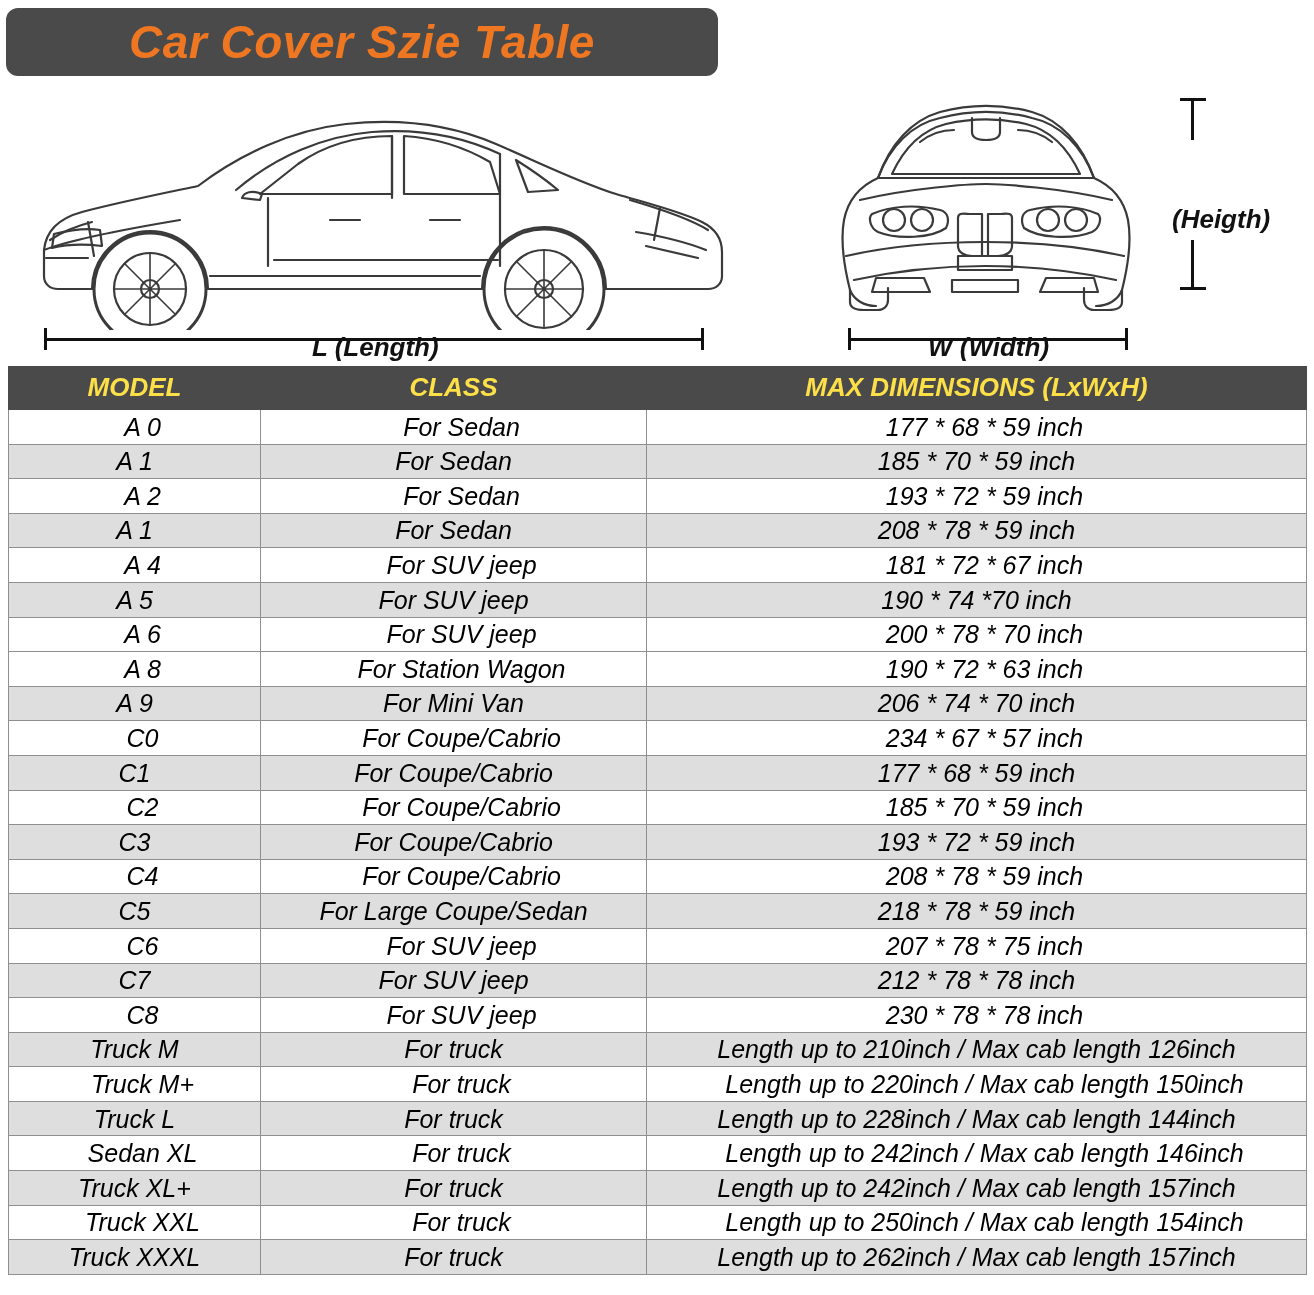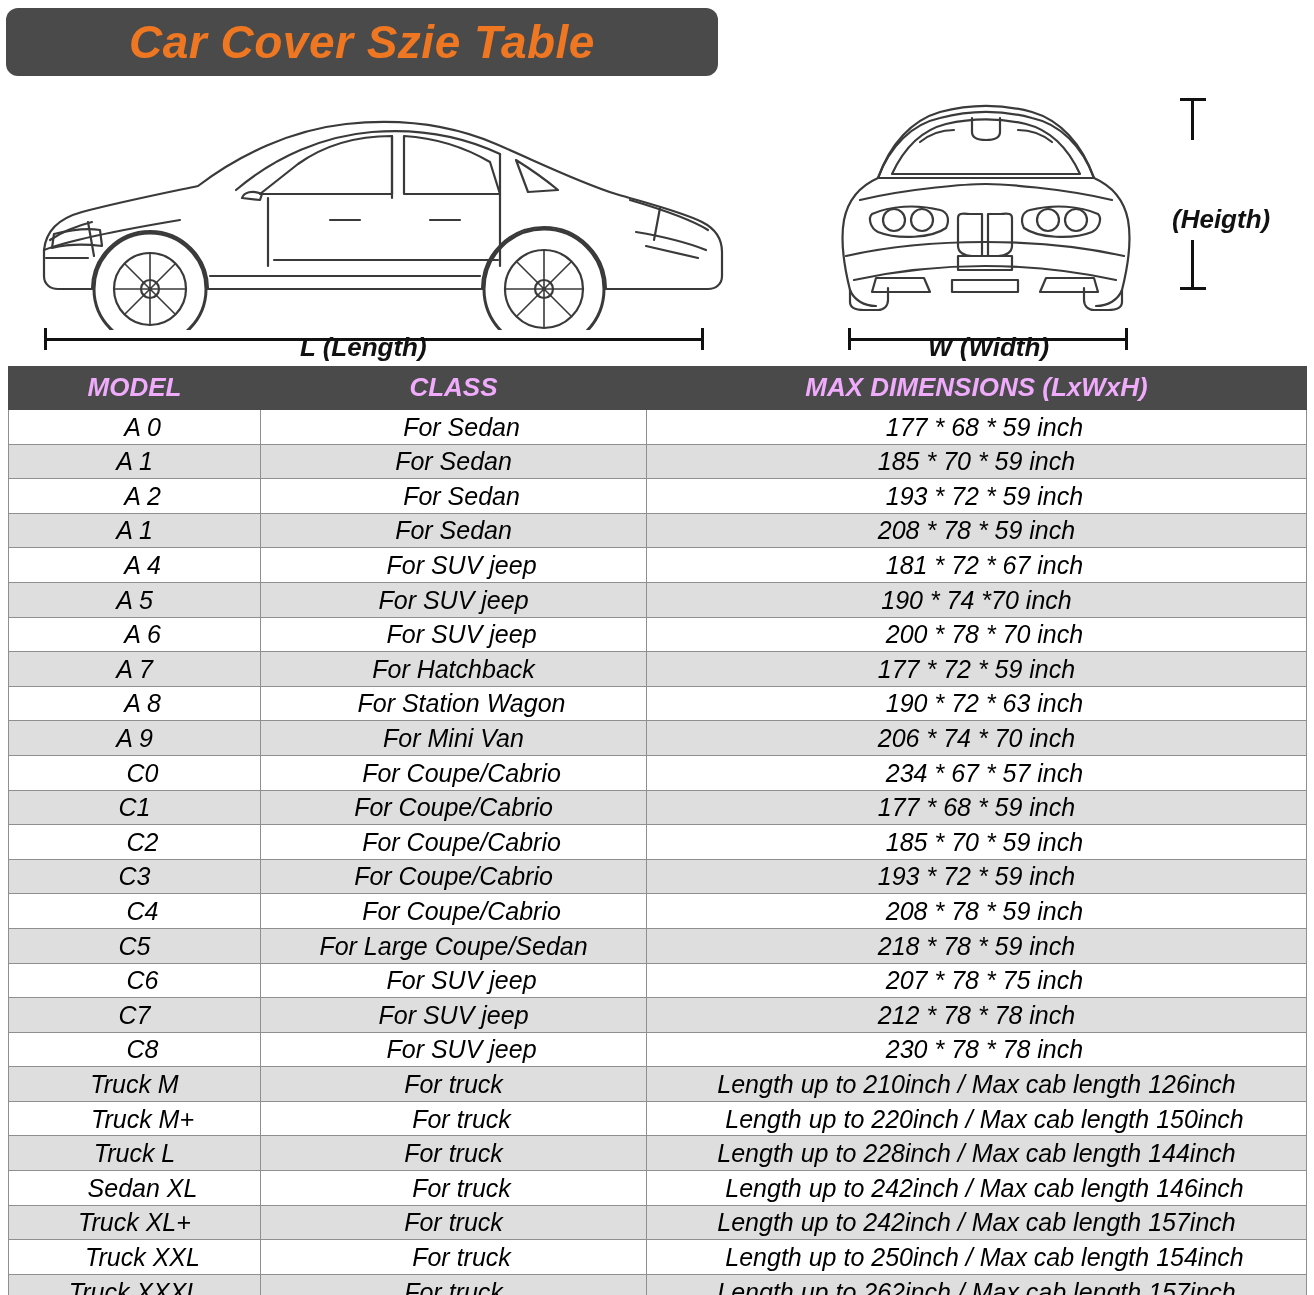--- a/index.html
+++ b/index.html
@@ -65,21 +65,21 @@
     height: 240px;
   }
 
   .dim-label {
     position: absolute;
     font-size: 26px;
     font-weight: bold;
     color: #111;
     white-space: nowrap;
   }
-  .label-length { left: 300px; top: 252px; }
+  .label-length { left: 312px; top: 252px; }
   .label-width  { left: 928px; top: 252px; }
   .label-height { left: 1172px; top: 105px; font-weight: bold; margin-top: 19px; }
 
   
   .meas-line {
     position: absolute;
     background: #111;
   }
   .h-bar { height: 3px; }
   .v-bar { width: 3px; }
@@ -102,21 +102,21 @@
   table.sizes th, table.sizes td {
     border: 1px solid #8f8f8f;
     text-align: center;
     font-size: 25px;
     height: 33.6px;
     padding: 0;
     line-height: 1.05;
   }
   table.sizes thead th {
     background: #4a4a4a;
-    color: #f0abfc;
+    color: #fde047;
     font-weight: bold;
     font-size: 26px;
     height: 42px;
     border: 1px solid #4a4a4a;
   }
   col.c-model { width: 252px; }
   col.c-class { width: 386px; }
   col.c-dims  { width: 660px; }
 
   tr.odd td { background: #ffffff; padding-left: 16px; }
@@ -298,25 +298,20 @@
           <tr class="even">
             <td class="model">A 5</td>
             <td class="klass">For SUV jeep</td>
             <td class="dims">190 * 74  *70 inch</td>
           </tr>
           <tr class="odd">
             <td class="model">A 6</td>
             <td class="klass">For SUV jeep</td>
             <td class="dims">200 * 78 * 70 inch</td>
           </tr>
-          <tr class="even">
-            <td class="model">A 7</td>
-            <td class="klass">For Hatchback</td>
-            <td class="dims">177 * 72 * 59 inch</td>
-          </tr>
           <tr class="odd">
             <td class="model">A 8</td>
             <td class="klass">For Station Wagon</td>
             <td class="dims">190 * 72 * 63 inch</td>
           </tr>
           <tr class="even">
             <td class="model">A 9</td>
             <td class="klass">For Mini Van</td>
             <td class="dims">206 * 74 * 70 inch</td>
           </tr>

